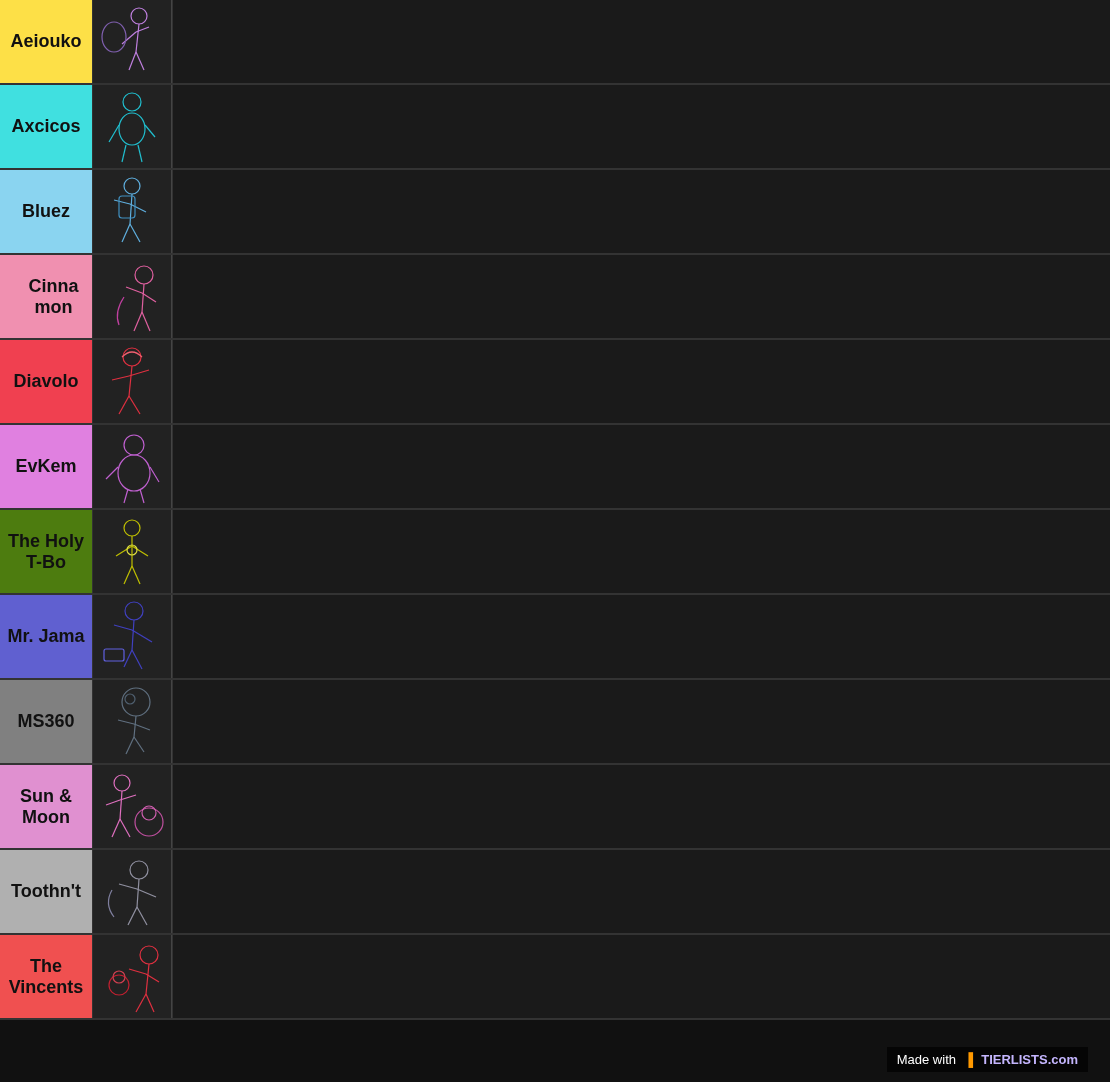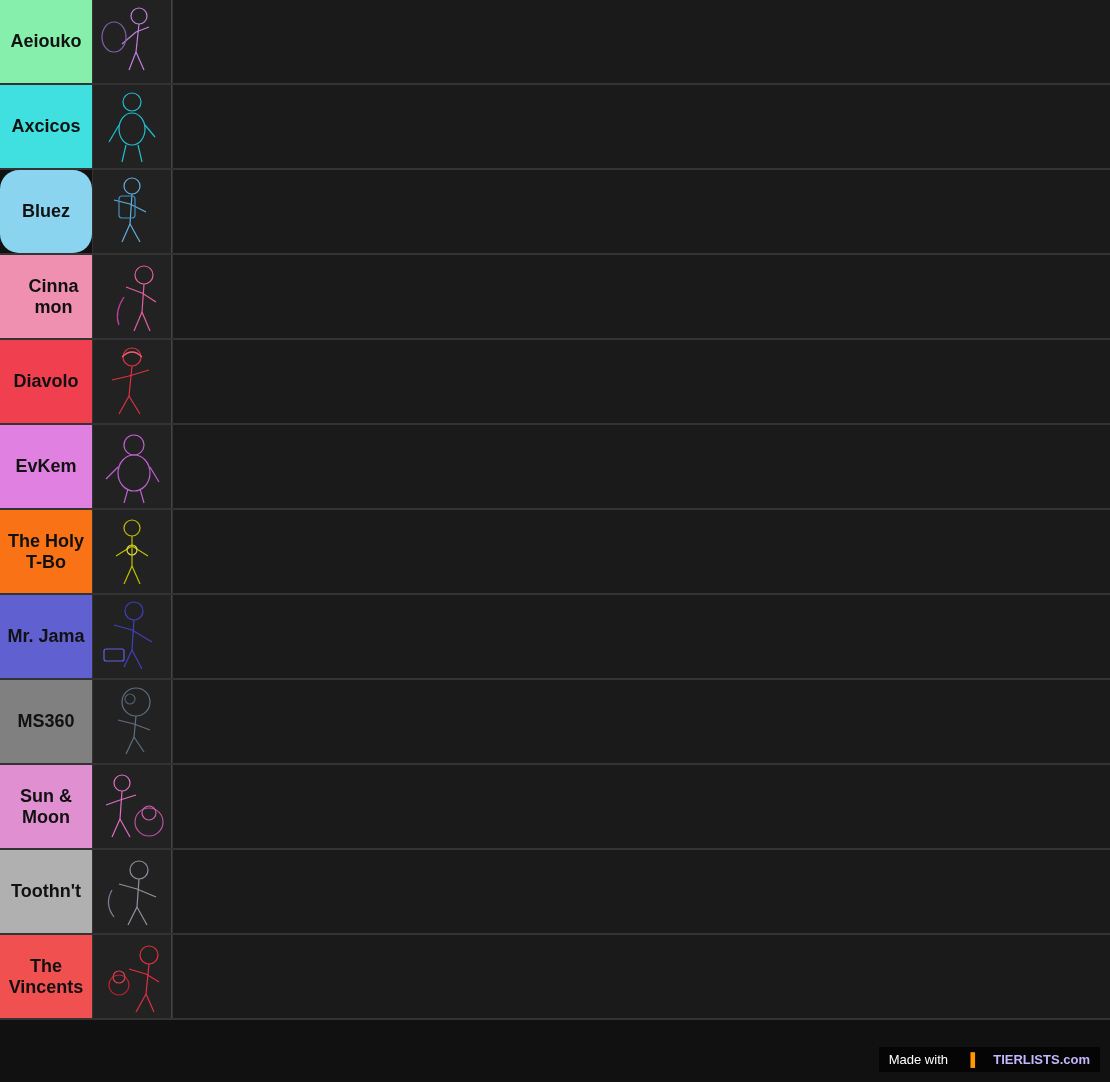--- a/index.html
+++ b/index.html
@@ -48,43 +48,43 @@
       height: 79px;
     }
     .tier-content {
       flex: 1;
       background: #1a1a1a;
       border-left: 1px solid #333;
     }
     .watermark {
       position: fixed;
       bottom: 10px;
-      right: 10px;
+      right: 22px;
       background: rgba(0,0,0,0.7);
       color: white;
       font-size: 13px;
       padding: 5px 10px;
       display: flex;
       align-items: center;
-      gap: 18px;
+      gap: 8px;
     }
     .watermark-brand {
       font-weight: bold;
       color: #c4b5fd;
     }
 
     
     .sketch { stroke-width: 1.2; fill: none; }
   </style>
 </head>
 <body>
 
 <div class="tier-list">
 <div class="tier-row">
-      <div class="tier-label" style="background: #86efac;">Aeiouko</div>
+      <div class="tier-label" style="background: #fde047;">Aeiouko</div>
       <div class="tier-thumb">
         <svg viewBox="0 0 76 79" xmlns="http://www.w3.org/2000/svg">
       <circle cx="45" cy="14" r="8" stroke="#c080e0" class="sketch"></circle>
       <line x1="45" y1="22" x2="42" y2="50" stroke="#c080e0" class="sketch"></line>
       <line x1="42" y1="30" x2="28" y2="42" stroke="#c080e0" class="sketch"></line>
       <line x1="42" y1="30" x2="55" y2="25" stroke="#c080e0" class="sketch"></line>
       <line x1="42" y1="50" x2="35" y2="68" stroke="#c080e0" class="sketch"></line>
       <line x1="42" y1="50" x2="50" y2="68" stroke="#c080e0" class="sketch"></line>
       <ellipse cx="20" cy="35" rx="12" ry="15" stroke="#8060b0" class="sketch" fill="#b090d0" fill-opacity="0.3"></ellipse>
     </svg>
@@ -99,21 +99,21 @@
       <ellipse cx="38" cy="42" rx="13" ry="16" stroke="#20c0d0" class="sketch" fill="#40e0e0" fill-opacity="0.2"></ellipse>
       <line x1="25" y1="38" x2="15" y2="55" stroke="#20c0d0" class="sketch"></line>
       <line x1="51" y1="38" x2="61" y2="50" stroke="#20c0d0" class="sketch"></line>
       <line x1="32" y1="58" x2="28" y2="75" stroke="#20c0d0" class="sketch"></line>
       <line x1="44" y1="58" x2="48" y2="75" stroke="#20c0d0" class="sketch"></line>
     </svg>
       </div>
       <div class="tier-content"></div>
     </div>
     <div class="tier-row">
-      <div class="tier-label" style="background: rgb(138, 212, 240); border-radius: 19px;">Bluez</div>
+      <div class="tier-label" style="background: rgb(138, 212, 240);">Bluez</div>
       <div class="tier-thumb">
         <svg viewBox="0 0 76 79" xmlns="http://www.w3.org/2000/svg">
       <circle cx="38" cy="14" r="8" stroke="#60b0e0" class="sketch"></circle>
       <line x1="38" y1="22" x2="36" y2="52" stroke="#60b0e0" class="sketch"></line>
       <line x1="36" y1="32" x2="20" y2="28" stroke="#60b0e0" class="sketch"></line>
       <line x1="36" y1="32" x2="52" y2="40" stroke="#60b0e0" class="sketch"></line>
       <line x1="36" y1="52" x2="28" y2="70" stroke="#60b0e0" class="sketch"></line>
       <line x1="36" y1="52" x2="46" y2="70" stroke="#60b0e0" class="sketch"></line>
       <rect x="25" y="24" width="16" height="22" stroke="#4090c0" class="sketch" fill="#8ad4f0" fill-opacity="0.2" rx="3"></rect>
     </svg>
@@ -158,21 +158,21 @@
       <ellipse cx="40" cy="46" rx="16" ry="18" stroke="#c060d0" class="sketch" fill="#e080e0" fill-opacity="0.15"></ellipse>
       <line x1="24" y1="40" x2="12" y2="52" stroke="#c060d0" class="sketch"></line>
       <line x1="56" y1="40" x2="65" y2="55" stroke="#c060d0" class="sketch"></line>
       <line x1="34" y1="62" x2="30" y2="76" stroke="#c060d0" class="sketch"></line>
       <line x1="46" y1="62" x2="50" y2="76" stroke="#c060d0" class="sketch"></line>
     </svg>
       </div>
       <div class="tier-content"></div>
     </div>
     <div class="tier-row">
-      <div class="tier-label" style="background: #f97316;">The Holy T-Bo</div>
+      <div class="tier-label" style="background: #4d7c0f;">The Holy T-Bo</div>
       <div class="tier-thumb">
         <svg viewBox="0 0 76 79" xmlns="http://www.w3.org/2000/svg">
       <circle cx="38" cy="16" r="8" stroke="#c0c000" class="sketch"></circle>
       <line x1="38" y1="24" x2="38" y2="54" stroke="#c0c000" class="sketch"></line>
       <line x1="38" y1="34" x2="22" y2="44" stroke="#c0c000" class="sketch"></line>
       <line x1="38" y1="34" x2="54" y2="44" stroke="#c0c000" class="sketch"></line>
       <line x1="38" y1="54" x2="30" y2="72" stroke="#c0c000" class="sketch"></line>
       <line x1="38" y1="54" x2="46" y2="72" stroke="#c0c000" class="sketch"></line>
       <circle cx="38" cy="38" r="5" stroke="#e0e040" class="sketch" fill="none"></circle>
     </svg>

